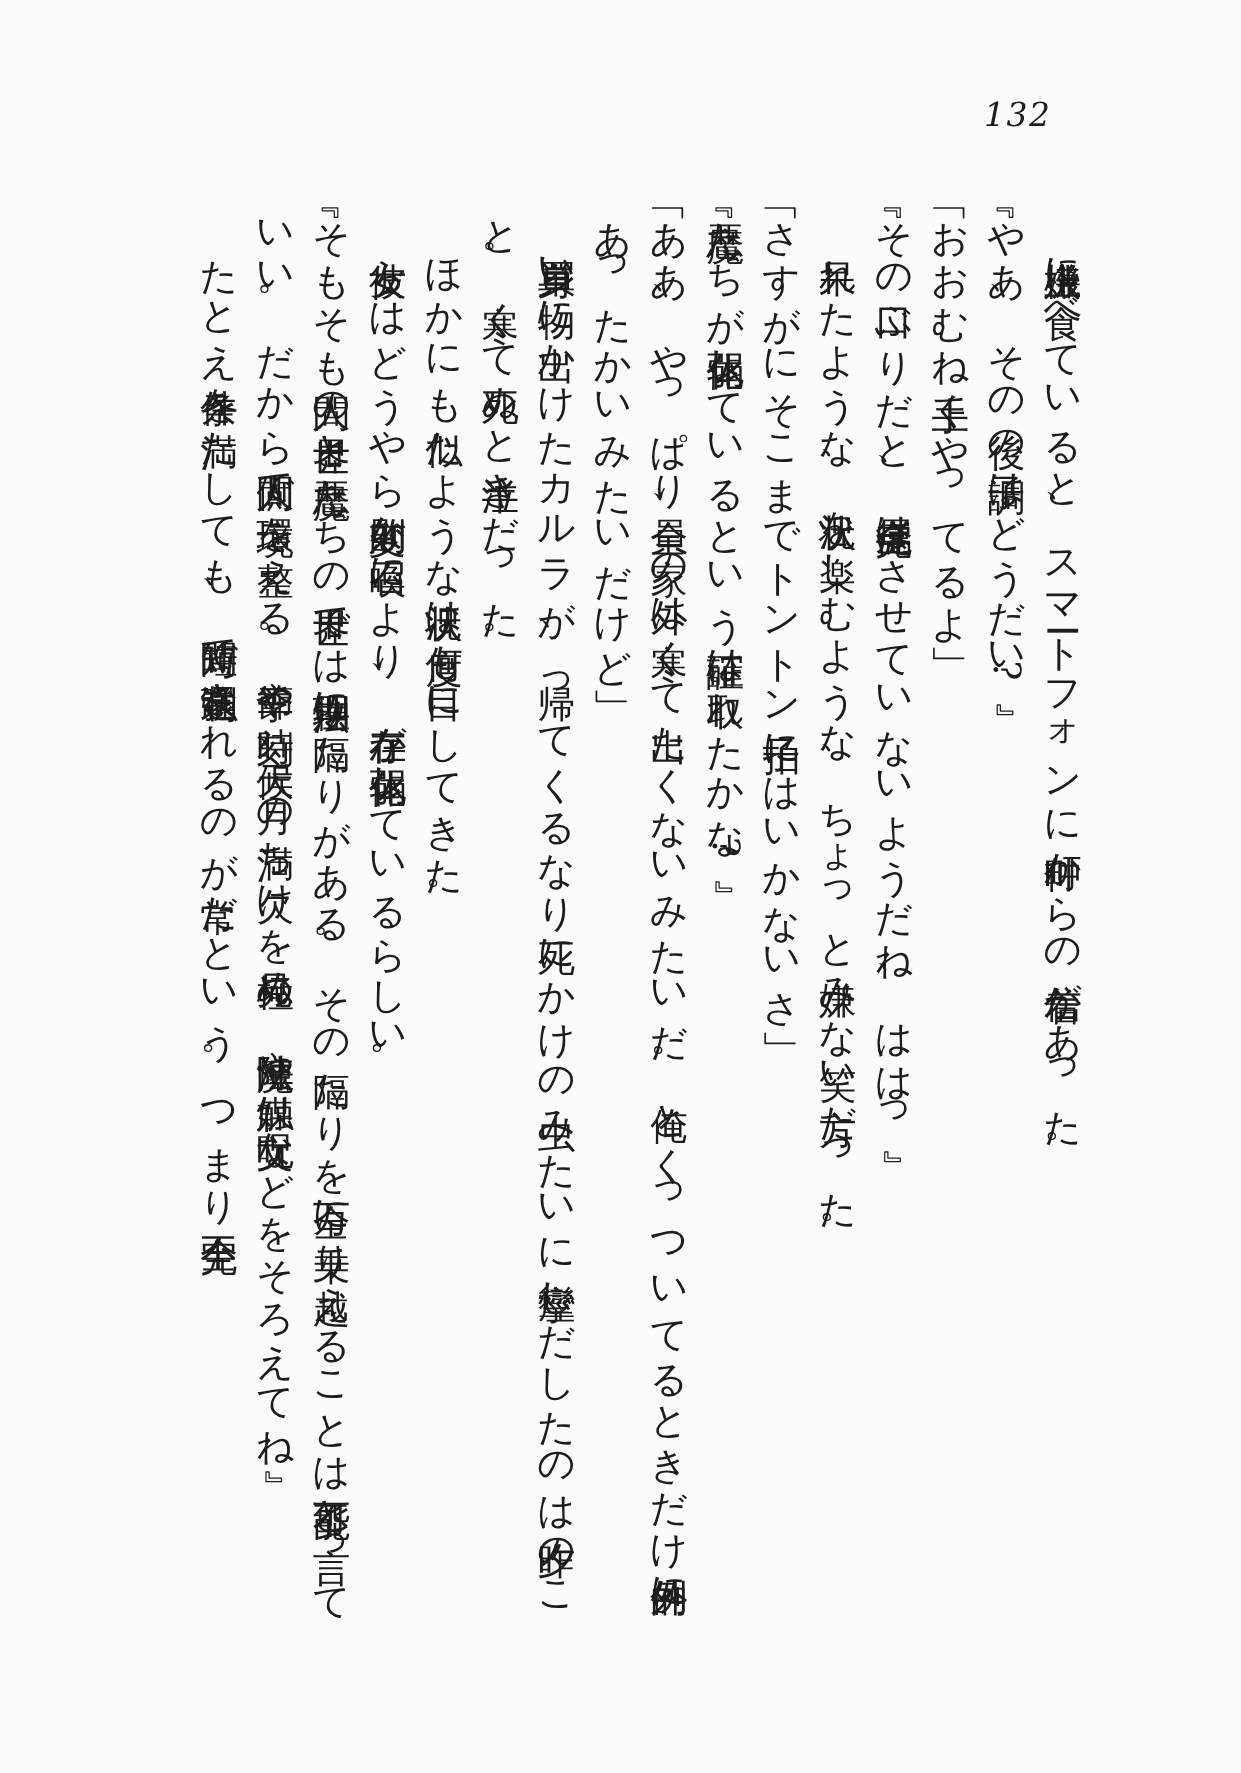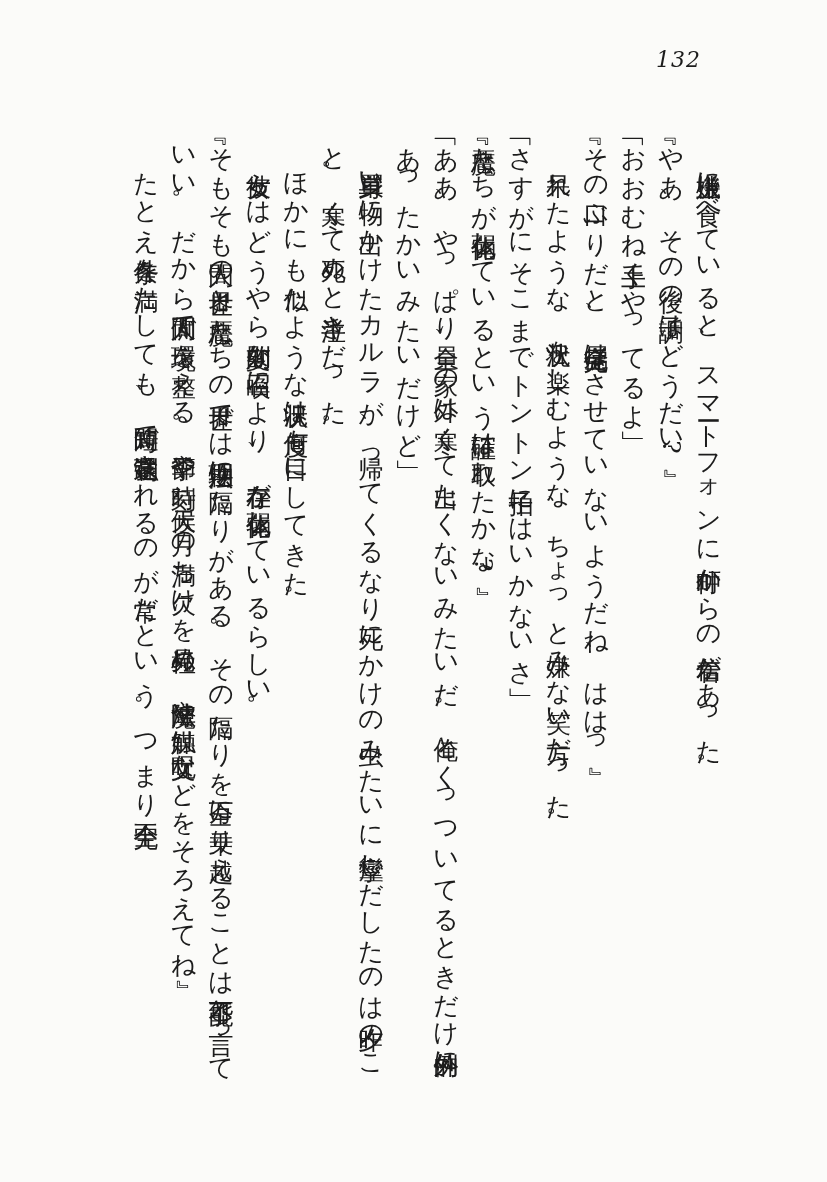--- a/index.html
+++ b/index.html
@@ -13,21 +13,21 @@
     background: #fbfbf9;
     overflow: hidden;
   }
   .page {
     position: absolute;
     inset: 0;
     background: #fbfbf9;
   }
   .page-number {
     position: absolute;
-    top: 47px;
+    top: 65px;
     left: 656px;
     width: 44px;
     text-align: center;
     font-family: "DejaVu Serif", "Liberation Serif", serif;
     font-style: italic;
     font-size: 22px;
     letter-spacing: 1px;
     color: #1c1c1c;
   }
   .text-block {

